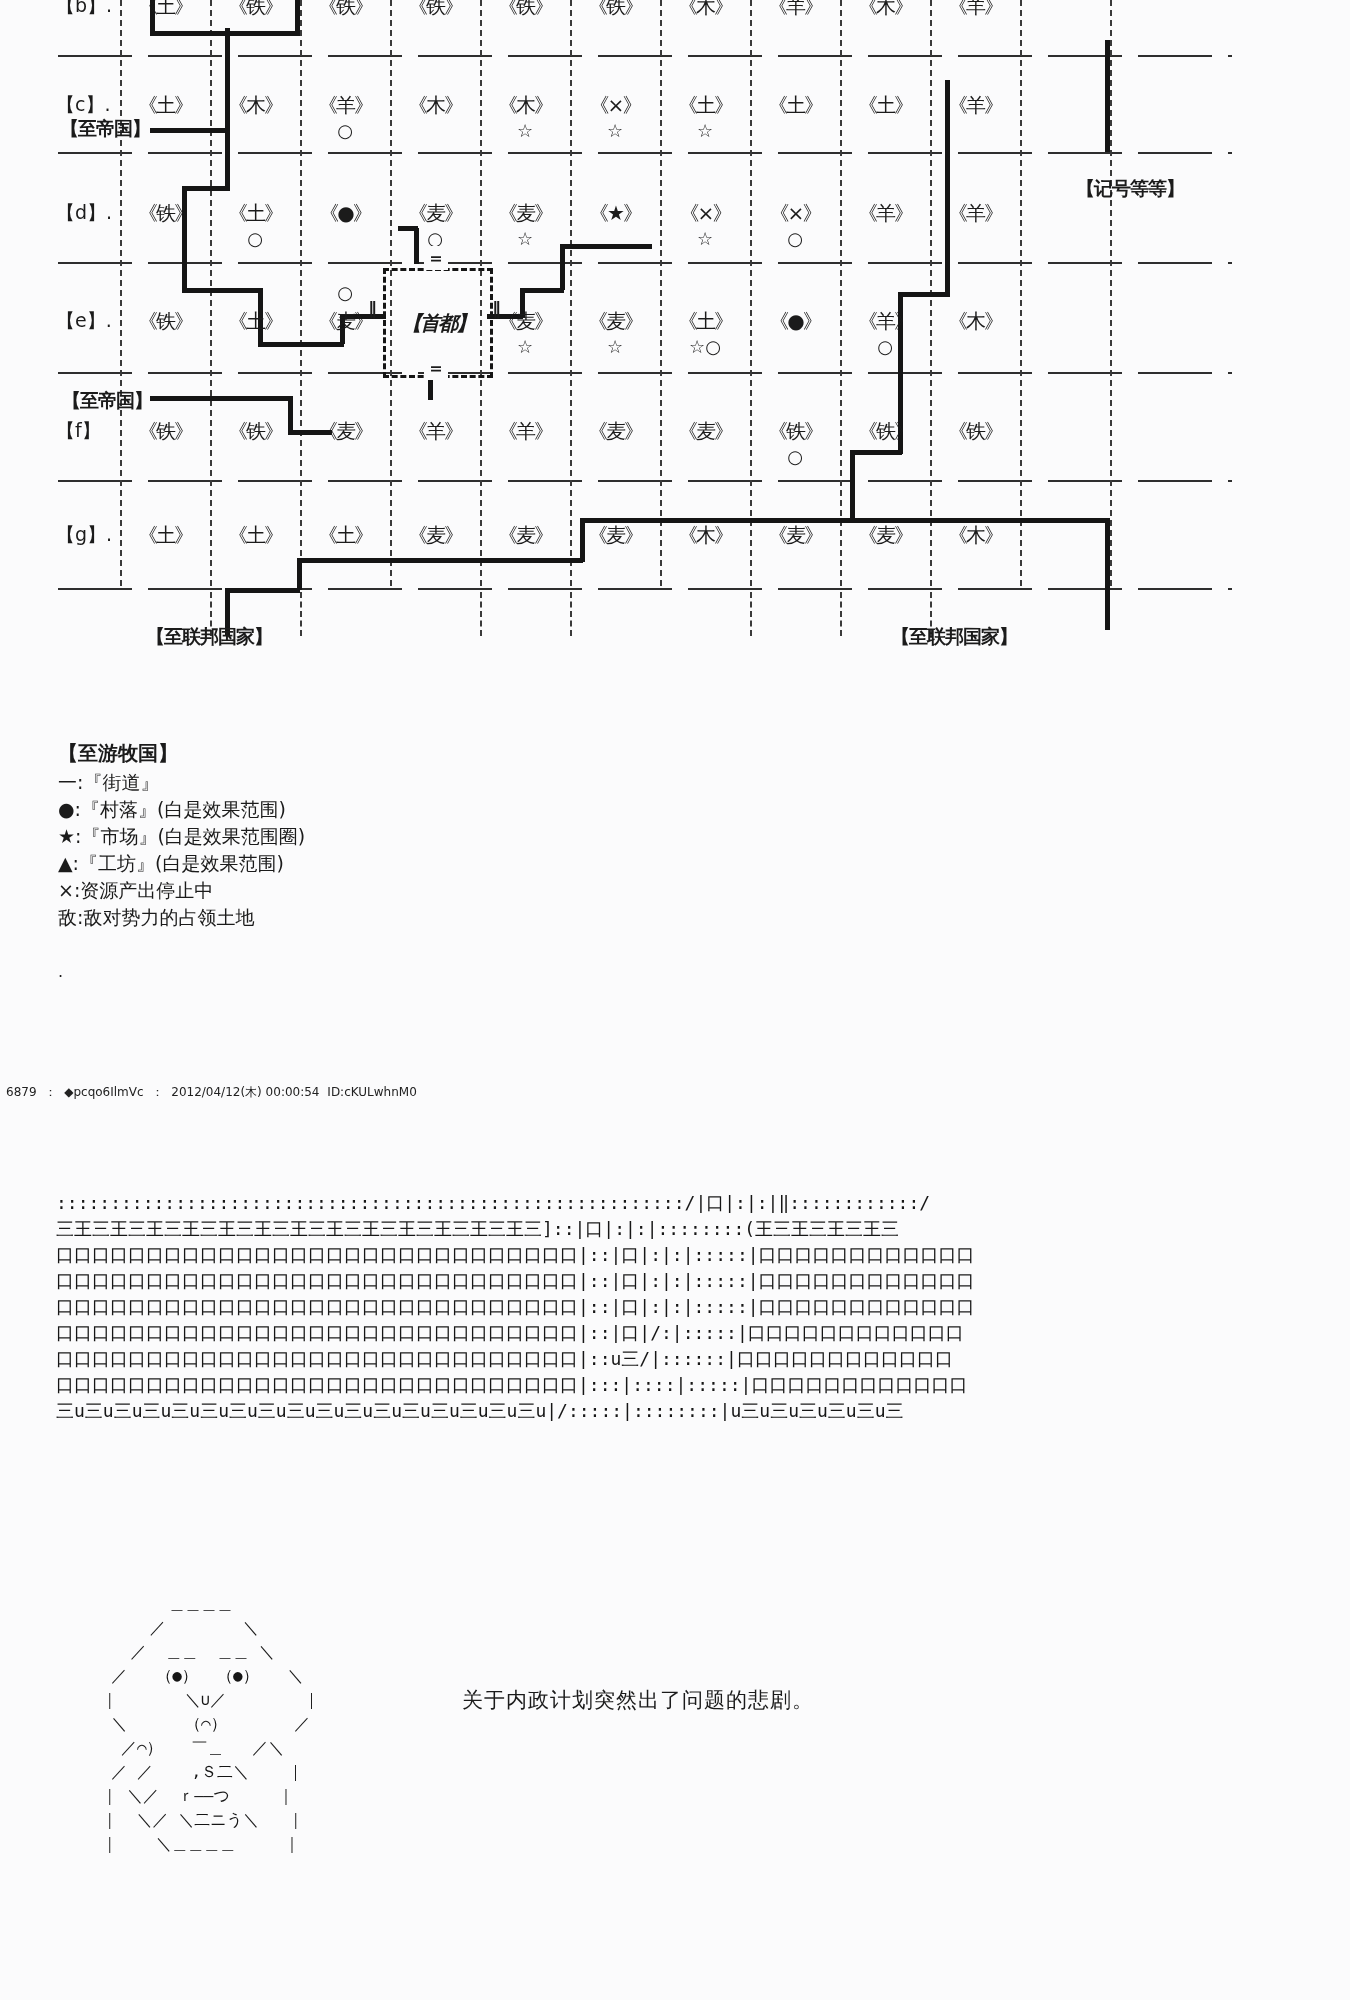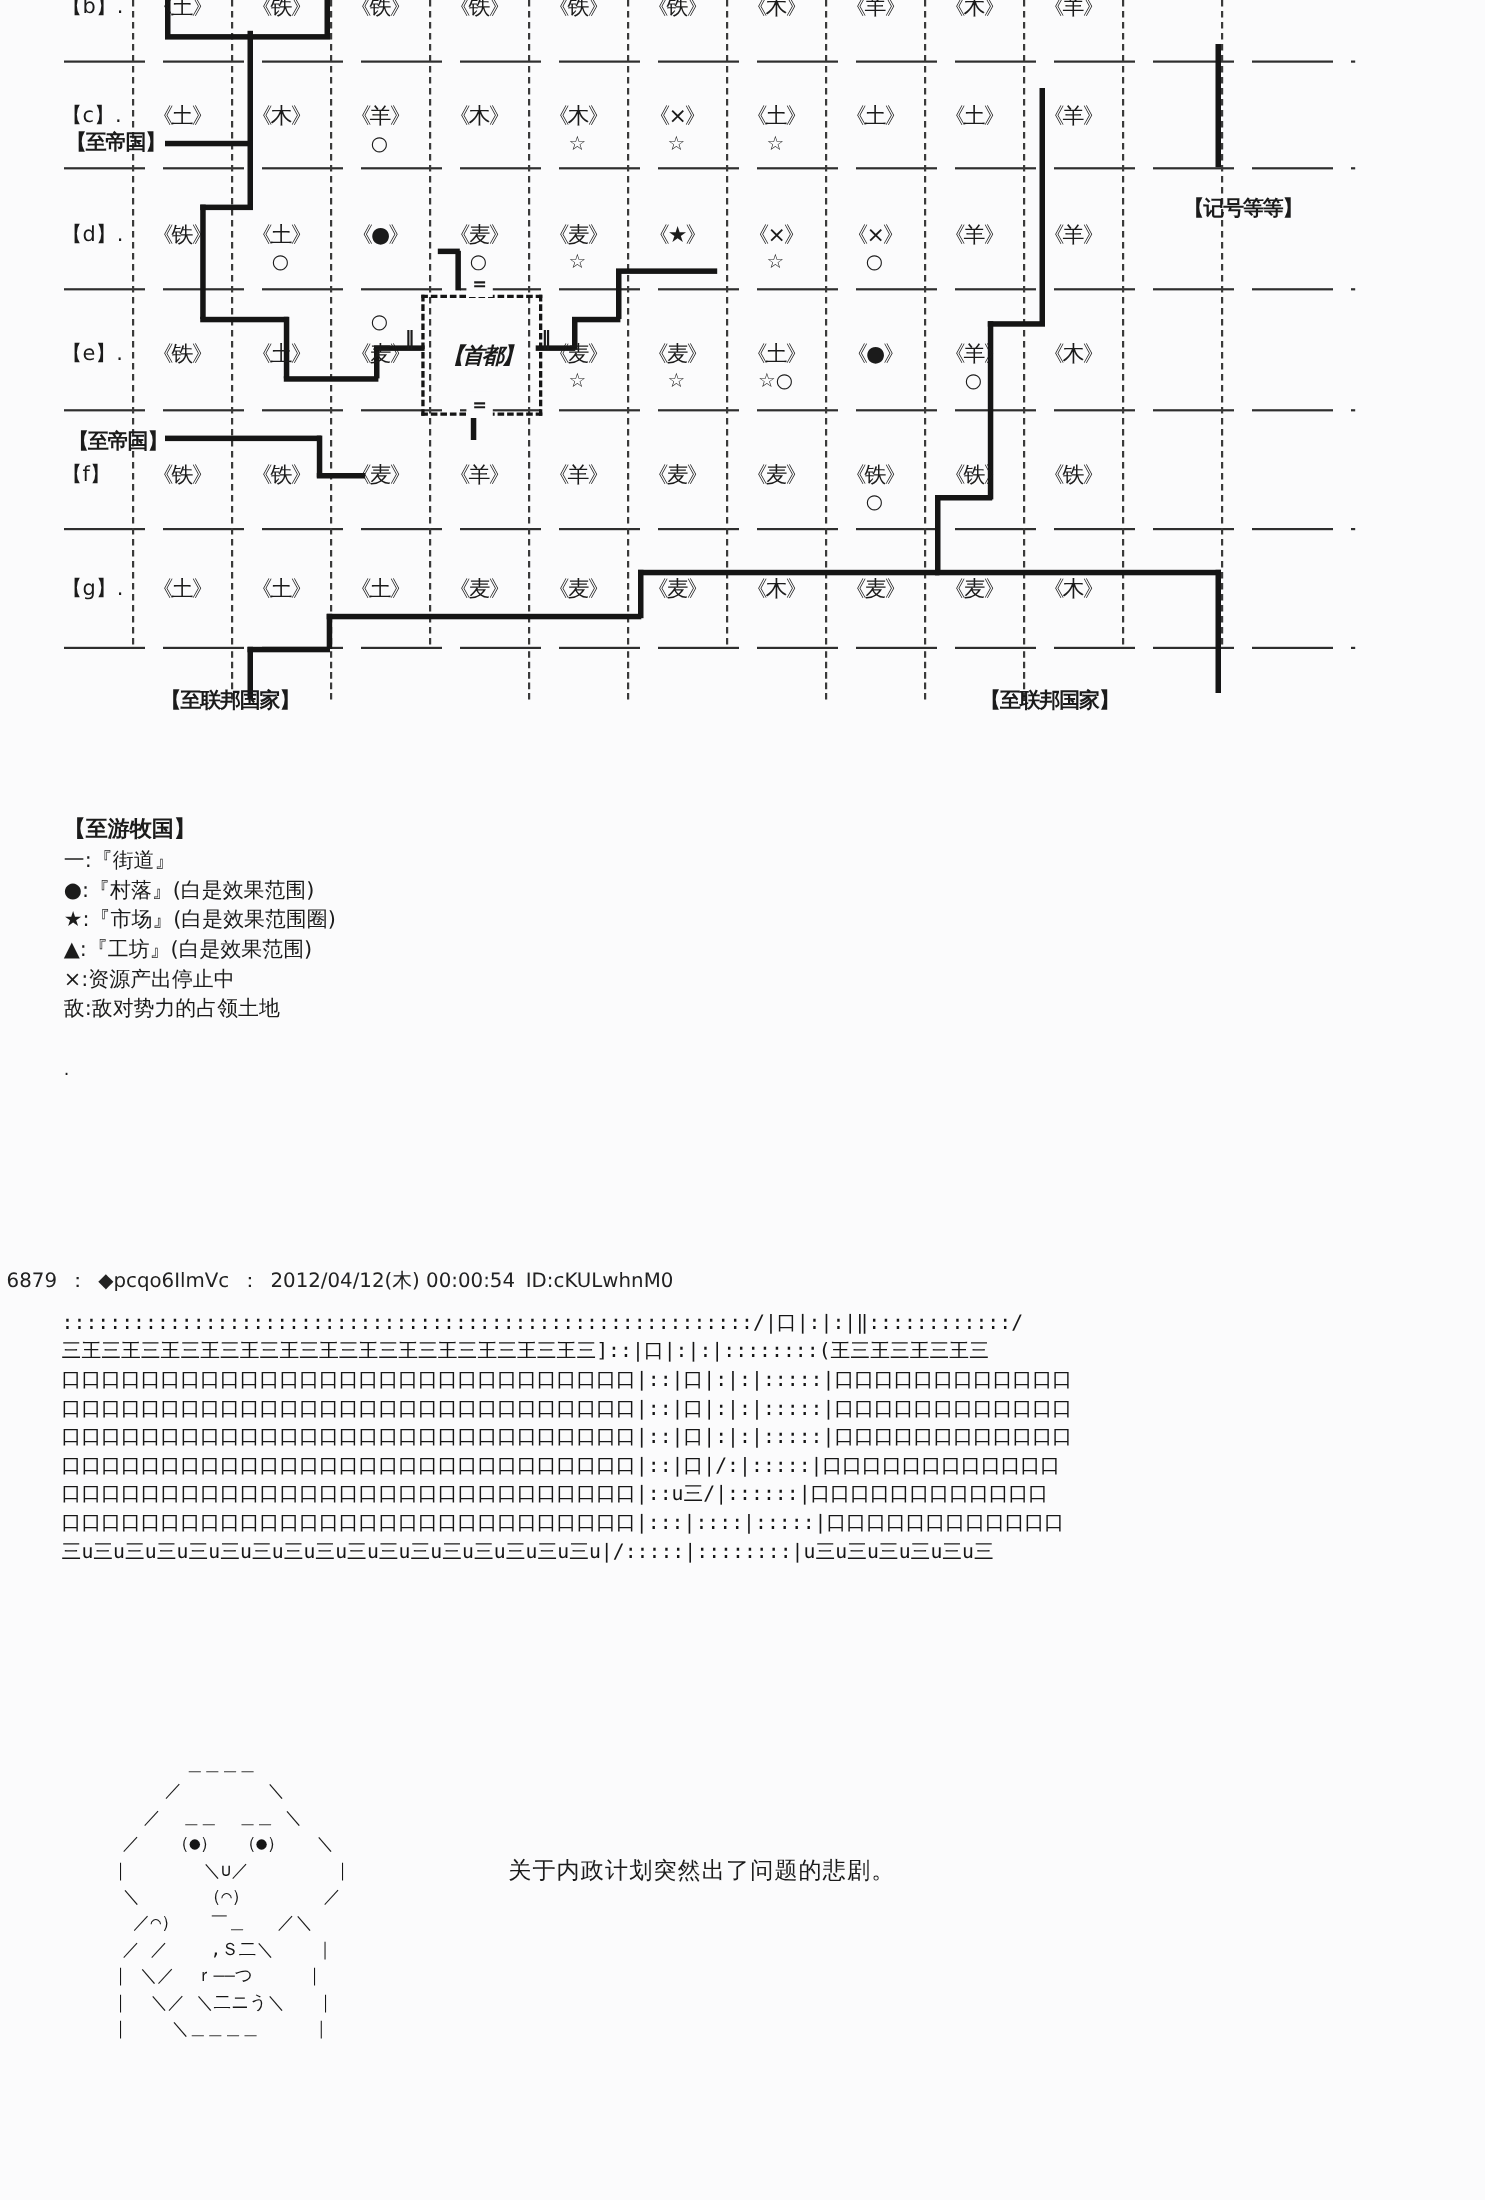--- a/index.html
+++ b/index.html
@@ -23,21 +23,21 @@
     border:3px dashed #151515;display:flex;align-items:center;justify-content:center;}
   #capital span{font-size:20px;font-weight:bold;letter-spacing:-2px;font-style:italic;}
   .gate{position:absolute;font-size:18px;font-weight:bold;background:#fbfbfc;padding:0 3px;}
   .cwall{position:absolute;font-size:18px;font-weight:bold;}
   
   #legend{position:absolute;left:58px;top:740px;}
   #legend .t{font-size:20px;font-weight:bold;margin-bottom:2px;}
   #legend pre{margin:0;font-family:"DejaVu Sans",sans-serif;font-size:19px;line-height:27px;}
   
   #lonedot{position:absolute;left:58px;top:962px;font-size:16px;}
-  #post-header{position:absolute;left:6px;top:1152px;font-size:18px;color:#222;white-space:nowrap;}
+  #post-header{position:absolute;left:6px;top:1084px;font-size:12px;color:#222;white-space:nowrap;}
   #post-header span{margin-right:4px;}
   
   pre.aa{margin:0;font-family:"DejaVu Sans Mono",monospace;color:#161616;}
   #wall-art{position:absolute;left:56px;top:1190px;font-size:18px;line-height:26px;letter-spacing:0;}
   #face-art{position:absolute;left:92px;top:1592px;font-size:16px;line-height:24px;}
   #caption{position:absolute;left:462px;top:1686px;font-size:21px;letter-spacing:1px;}
 </style>
 </head>
 <body>
 

